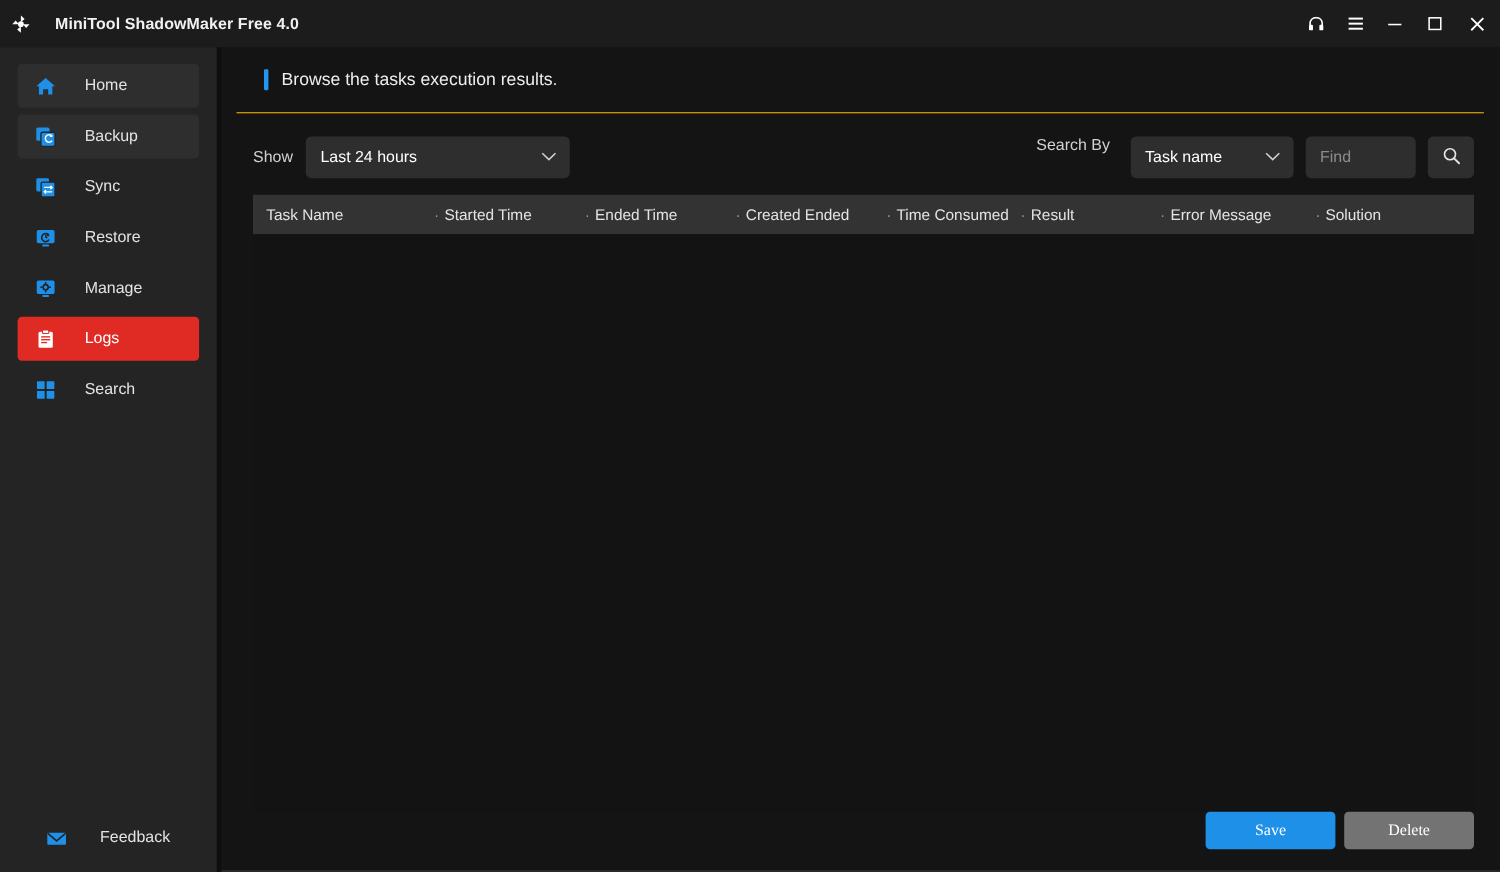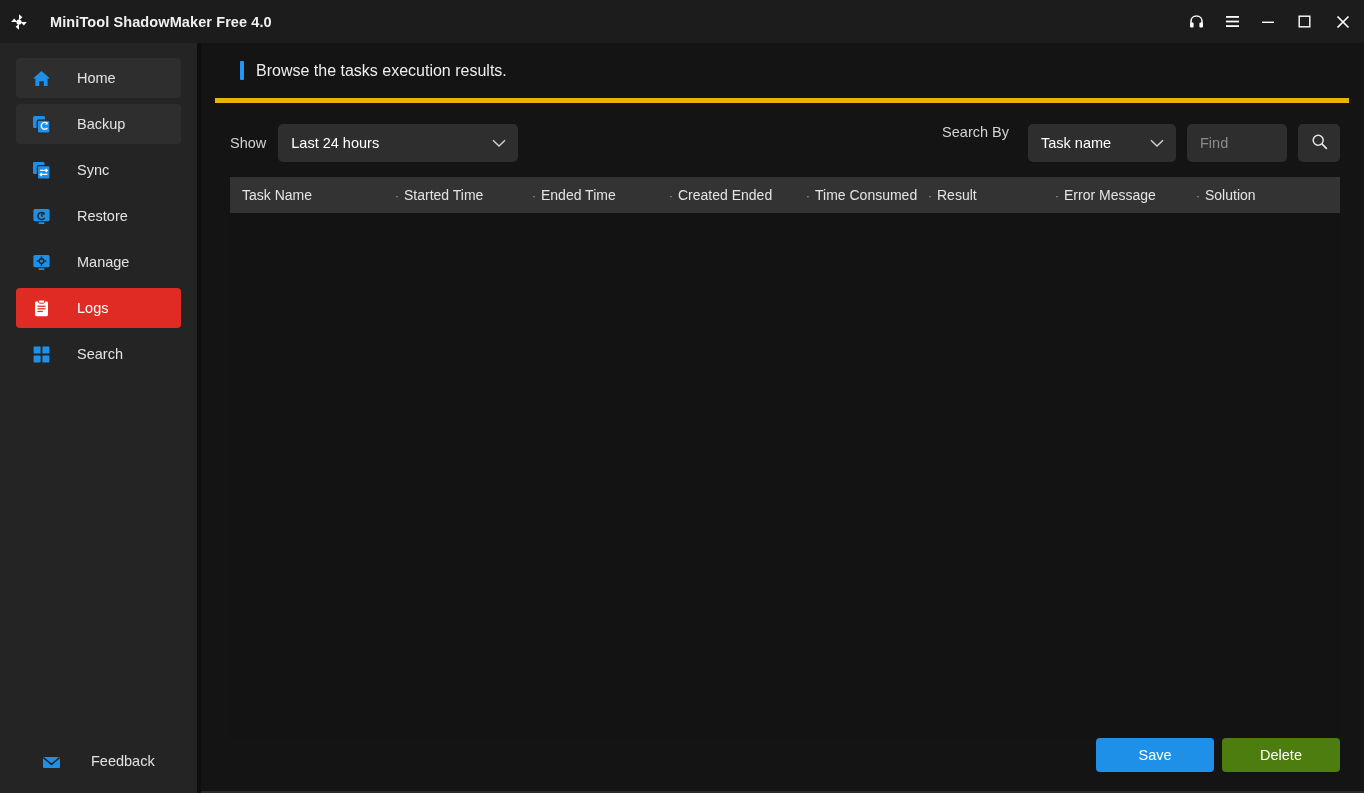--- a/index.html
+++ b/index.html
@@ -82,21 +82,21 @@
     flex: 1 1 auto;
     background: #141414;
     display: flex; flex-direction: column;
     min-width: 0;
     border-bottom: 2px solid #2a2a2a;
   }
   .page-head {
     padding: 0 16px 0 25px;
     height: 60px;
     display: flex; align-items: center;
-    border-bottom: 5px solid #eab308;
+    border-bottom: 1px solid #eab308;
     margin: 0 15px 0 14px;
   }
   .accent-bar {
     width: 4px; height: 19px; background: #2196f3;
     border-radius: 1px; flex: 0 0 4px;
   }
   .page-title { color: #eeeeee; font-size: 16px; margin-left: 12px; }
 
   .filters {
     display: flex; align-items: center;
@@ -161,25 +161,25 @@
   
   .footer {
     padding: 0 24px 19px 0;
     display: flex; justify-content: flex-end; align-items: center; gap: 8px;
     flex: 0 0 auto;
   }
   .btn {
     min-width: 118px; height: 34px;
     border: none; border-radius: 4px;
     color: #ffffff; font-size: 14.5px;
-    font-family: Liberation Sans, sans-serif;
+    font-family: Liberation Serif, serif;
     cursor: default;
   }
   .btn-save { background: #1e90e8; }
-  .btn-delete { background: #4d7c0f; }
+  .btn-delete { background: #737373; }
 </style>
 </head>
 <body>
 
 <div class="app">
 
   <div class="titlebar">
     <div class="title-left">
       <span class="app-logo">
         <svg width="20" height="20" viewBox="0 0 20 20">

